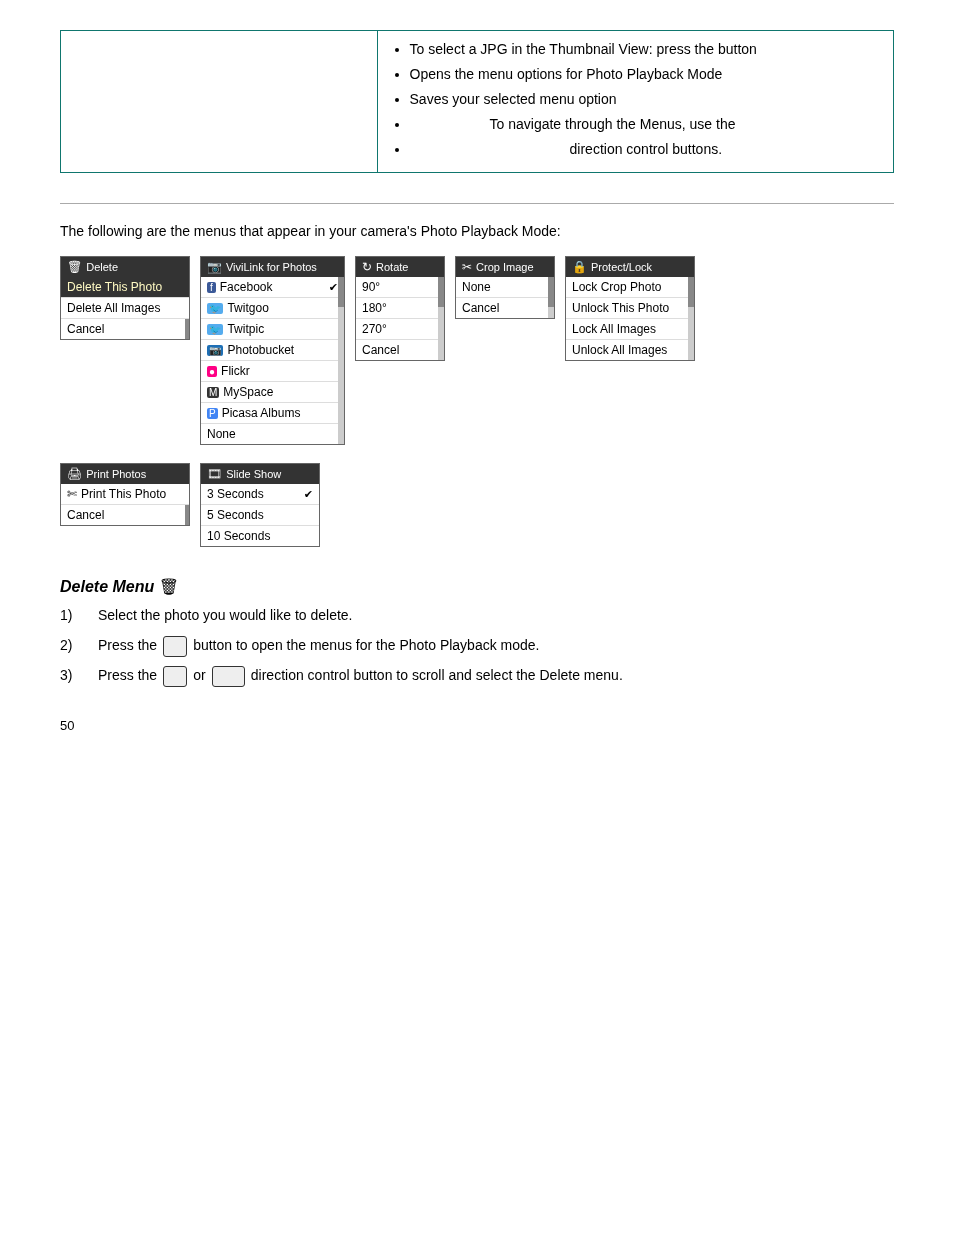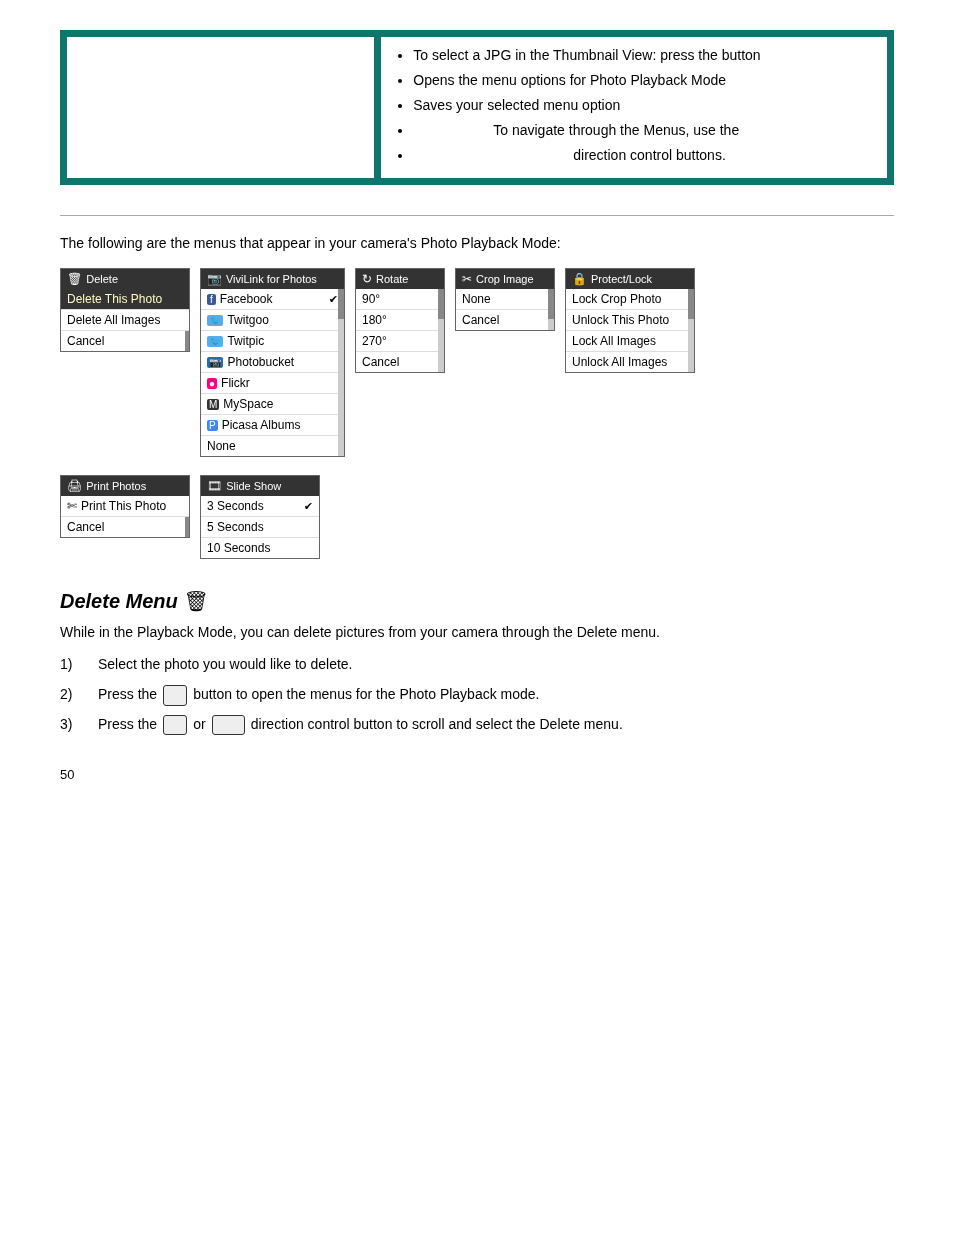--- a/index.html
+++ b/index.html
@@ -13,21 +13,21 @@
       padding: 30px 60px;
     }
 
     
     .info-table {
       border-collapse: collapse;
       width: 100%;
       margin-bottom: 30px;
     }
     .info-table td {
-      border: 7px solid #0f766e;
+      border: 1px solid #0f766e;
       padding: 8px 12px;
       vertical-align: top;
     }
     .info-table td:first-child {
       width: 38%;
     }
     .info-table ul {
       list-style: disc;
       padding-left: 20px;
     }
@@ -112,21 +112,21 @@
     .menus-row2 {
       display: flex;
       flex-direction: row;
       gap: 10px;
       margin-bottom: 30px;
       align-items: flex-start;
     }
 
     
     .section-title {
-      font-size: 20px;
+      font-size: 16px;
       font-weight: bold;
       font-style: italic;
       margin-bottom: 8px;
       margin-top: 10px;
     }
     .section-title .icon {
       font-style: normal;
       font-weight: normal;
     }
     .section-body {
@@ -327,23 +327,20 @@
     <div class="menu-panel-item">10 Seconds</div>
   </div>
 
 </div>
 
 <div>
   <div class="section-title">
     <em>Delete Menu</em>
     <span class="icon"> 🗑</span>
   </div>
-  <p class="section-body">
-    While in the Playback Mode, you can delete pictures from your camera through the Delete menu.
-  </p>
   <ol class="numbered-list">
     <li>
       <span class="num">1)</span>
       <span class="text">Select the photo you would like to delete.</span>
     </li>
     <li>
       <span class="num">2)</span>
       <span class="text">Press the <span class="btn-inline">&nbsp;&nbsp;&nbsp;&nbsp;</span> button to open the menus for the Photo Playback mode.</span>
     </li>
     <li>

